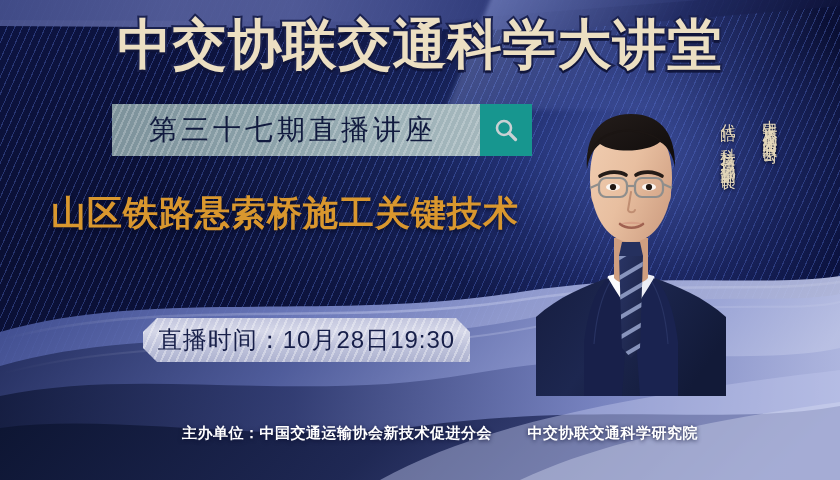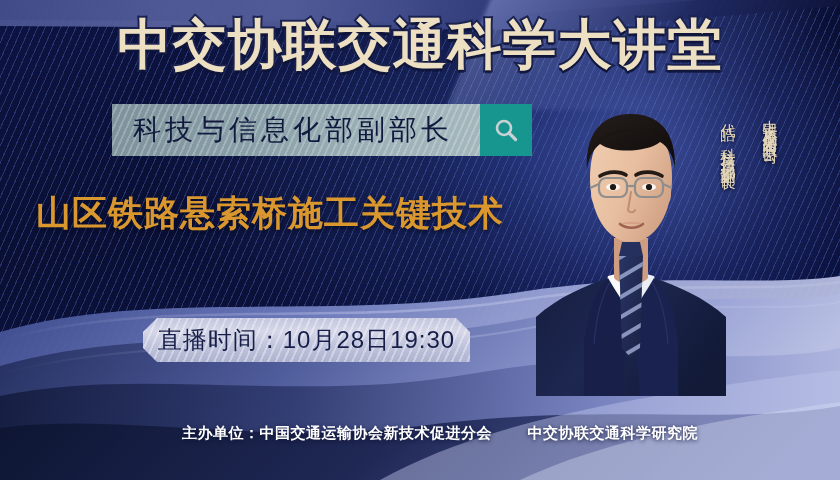--- a/index.html
+++ b/index.html
@@ -127,23 +127,23 @@
     background: #17968f;
     display: flex;
     align-items: center;
     justify-content: center;
   }
   .search-box svg { display: block; }
 
   
   .topic {
     position: absolute;
-    left: 36px; top: 190px;
+    left: 20px; top: 190px;
     width: 530px;
-    text-align: left;
+    text-align: center;
     font-size: 35px;
     line-height: 46px;
     font-weight: 700;
     letter-spacing: 1px;
     color: #d9972e;
     text-shadow: 0 2px 4px rgba(6,10,36,.85);
   }
   .topic .l2 { display: block; }
 
   
@@ -263,21 +263,21 @@
     <path d="M0,158 C120,142 260,176 420,156 C600,132 730,156 840,136 L840,210 L0,210 Z" fill="url(#silkD)" opacity="0.92"></path>
     <path d="M0,70 C160,26 340,58 520,30 C660,8 760,24 840,12" fill="none" stroke="url(#silkHi)" stroke-width="2.5" opacity="0.6"></path>
     <path d="M0,104 C180,56 350,96 550,54 C690,26 790,44 840,32" fill="none" stroke="url(#silkHi)" stroke-width="2" opacity="0.45"></path>
     <path d="M380,210 C470,160 600,128 840,100 L840,210 Z" fill="rgba(190,198,235,0.45)"></path>
     <path d="M520,210 C600,172 710,150 840,132 L840,210 Z" fill="rgba(214,219,243,0.40)"></path>
   </svg>
 
   <div class="main-title">中交协联交通科学大讲堂</div>
 
   <div class="episode-bar">
-    <div class="episode-text">科技与信息化部副部长</div>
+    <div class="episode-text">第三十七期直播讲座</div>
     <div class="search-box">
       <svg width="28" height="28" viewBox="0 0 28 28">
         <circle cx="12" cy="12" r="7" fill="none" stroke="#c9d1d4" stroke-width="2.6"></circle>
         <line x1="17" y1="17" x2="23.5" y2="23.5" stroke="#c9d1d4" stroke-width="3.2" stroke-linecap="round"></line>
       </svg>
     </div>
   </div>
 
   <div class="topic">
     <span class="l1">山区铁路悬索桥施工关键技术</span>

